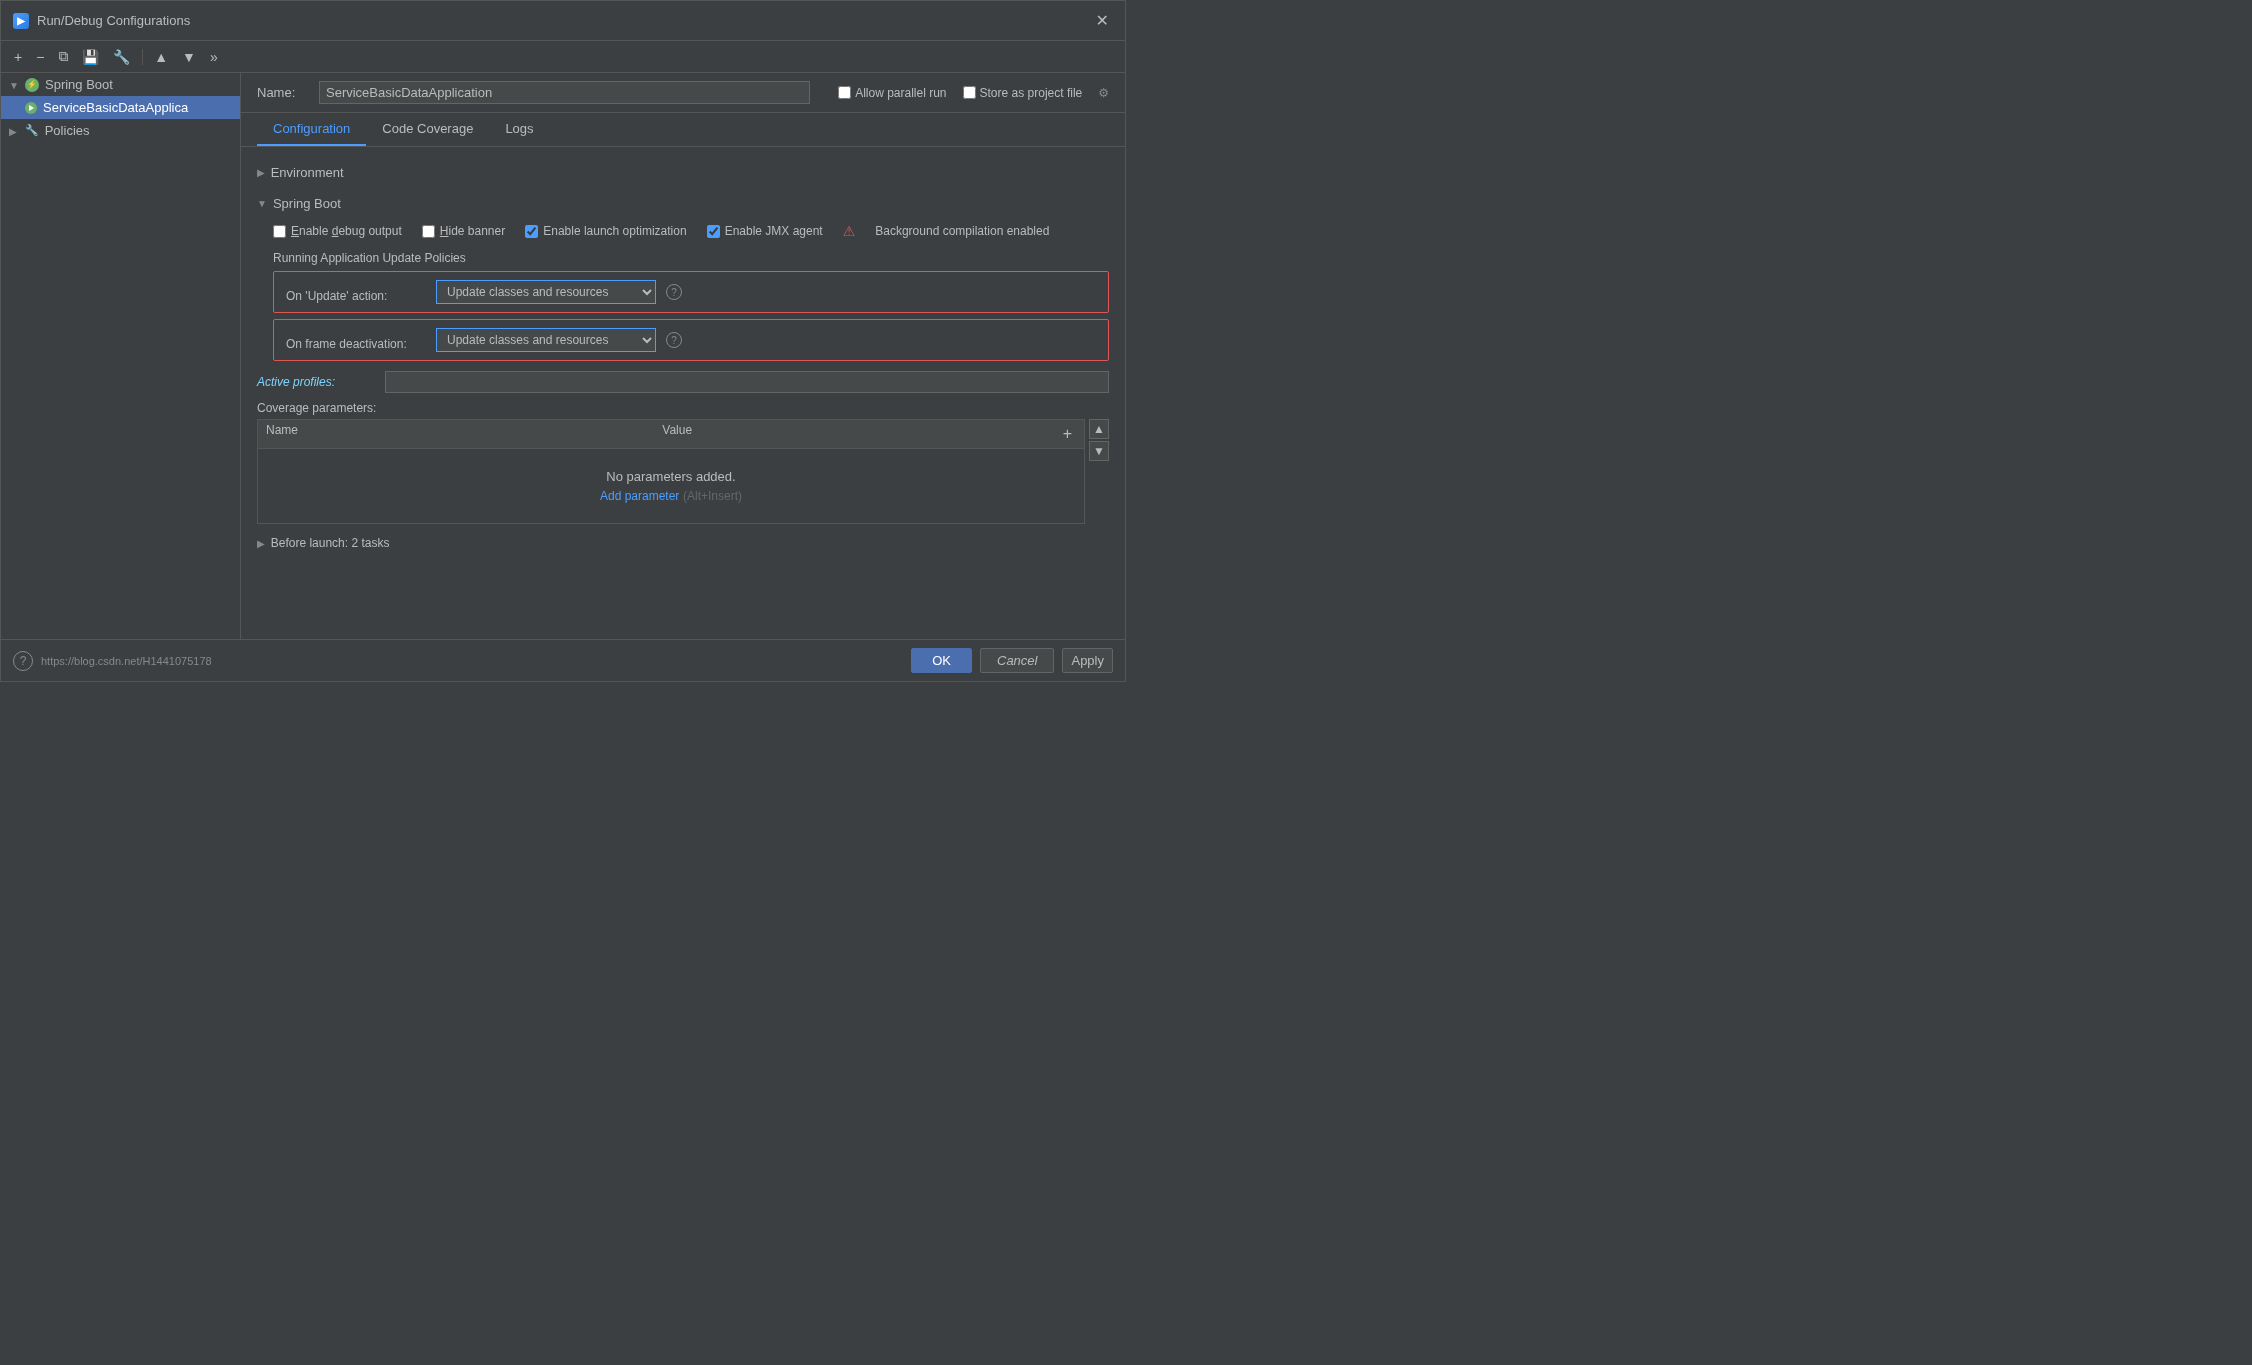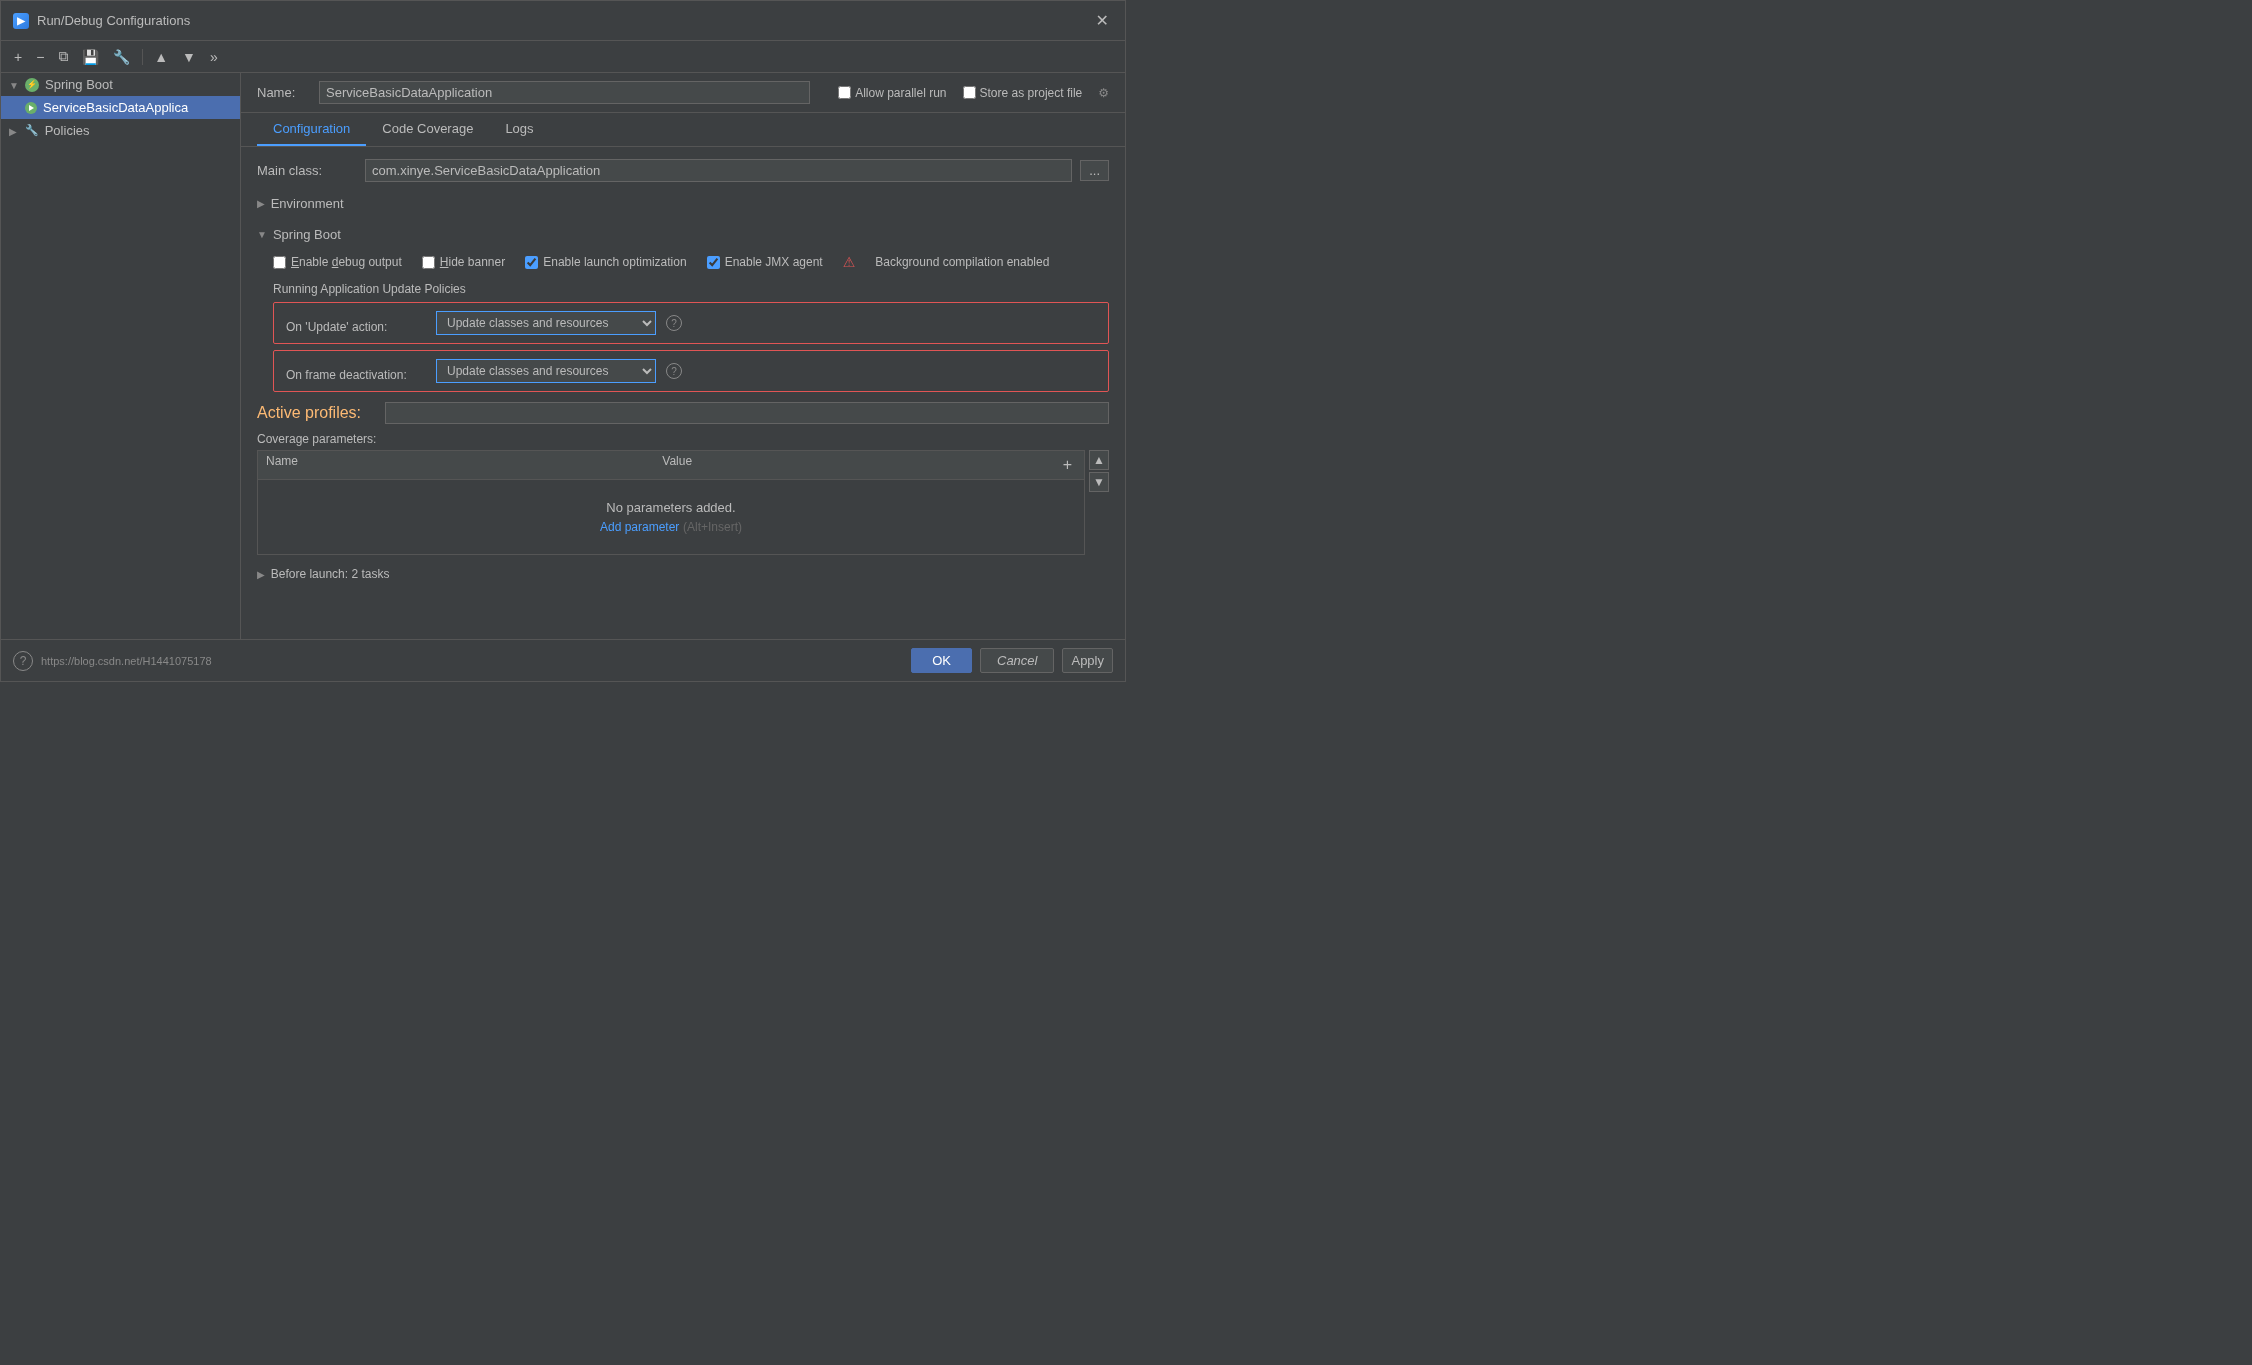--- a/index.html
+++ b/index.html
@@ -331,23 +331,24 @@
       flex-shrink: 0;
     }
     .active-profiles-row {
       display: flex;
       align-items: center;
       gap: 8px;
       margin-top: 10px;
       margin-bottom: 8px;
     }
     .active-profiles-label {
-      color: #fdba74;
-      font-size: 16px;
+      color: #7dd3fc;
+      font-size: 12px;
       min-width: 120px;
+      font-style: italic;
     }
     .active-profiles-input {
       flex: 1;
       background: #45494a;
       border: 1px solid #646464;
       color: #bbbbbb;
       padding: 3px 6px;
       font-size: 12px;
       outline: none;
     }
@@ -572,25 +573,20 @@
       </div>
 
       <div class="tabs">
         <div class="tab active">Configuration</div>
         <div class="tab">Code Coverage</div>
         <div class="tab">Logs</div>
       </div>
 
       <div class="config-panel">
 
-        <div class="config-row">
-          <span class="config-label">Main class:</span>
-          <input class="config-input" type="text" value="com.xinye.ServiceBasicDataApplication" style="">
-          <button class="dots-btn">...</button>
-        </div>
 
         <div class="section-header">
           <span class="section-arrow">▶</span>
           <span class="section-title">Environment</span>
         </div>
 
         <div class="spring-boot-section">
           <div class="section-header">
             <span class="section-arrow">▼</span>
             <span class="section-title">Spring Boot</span>

